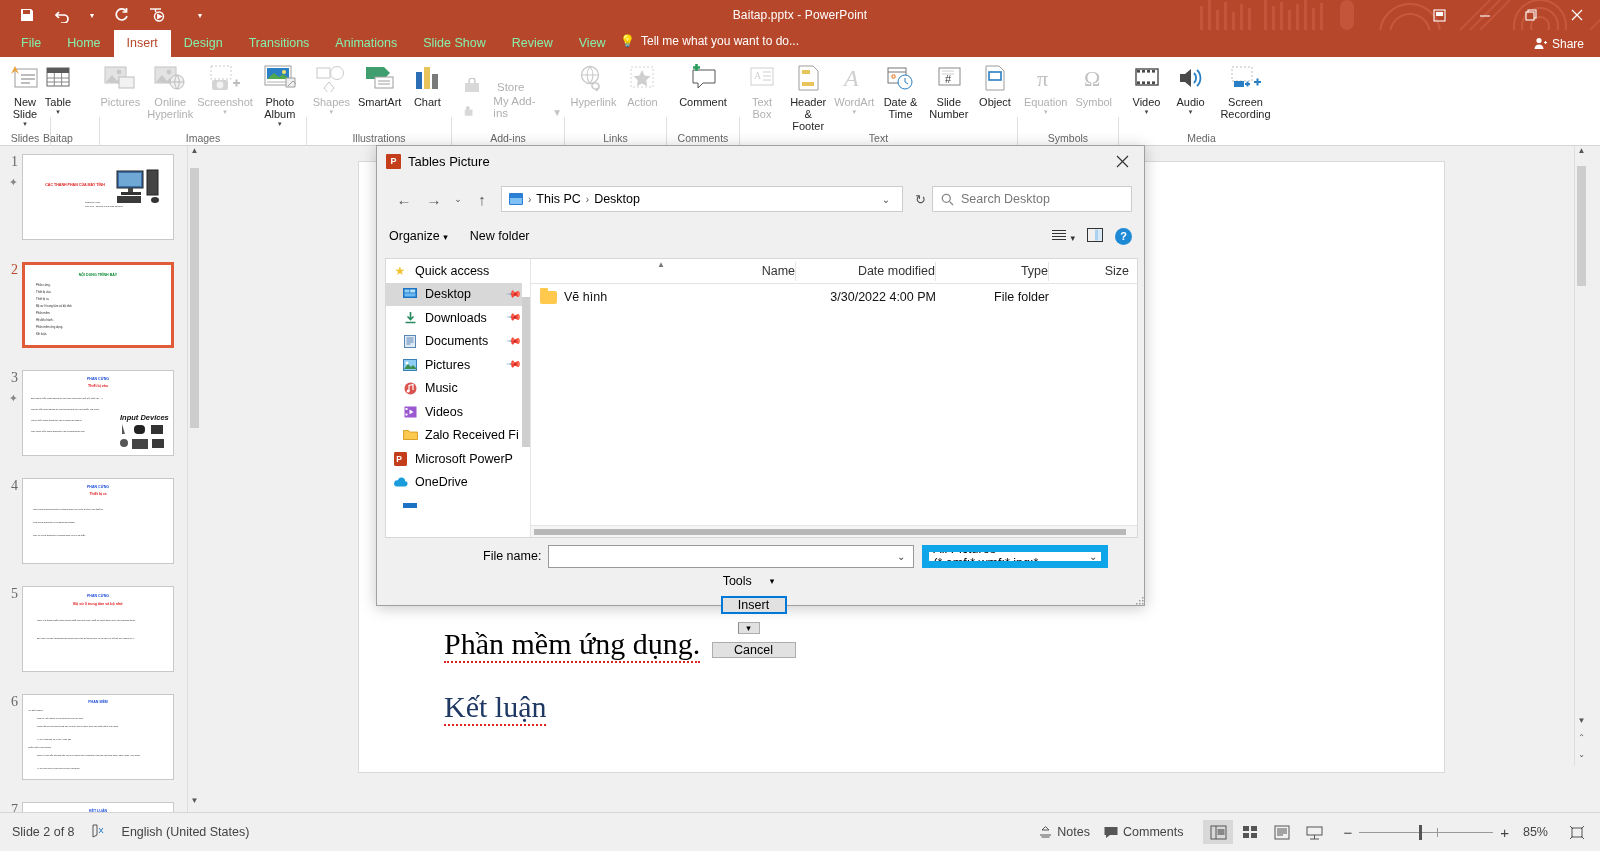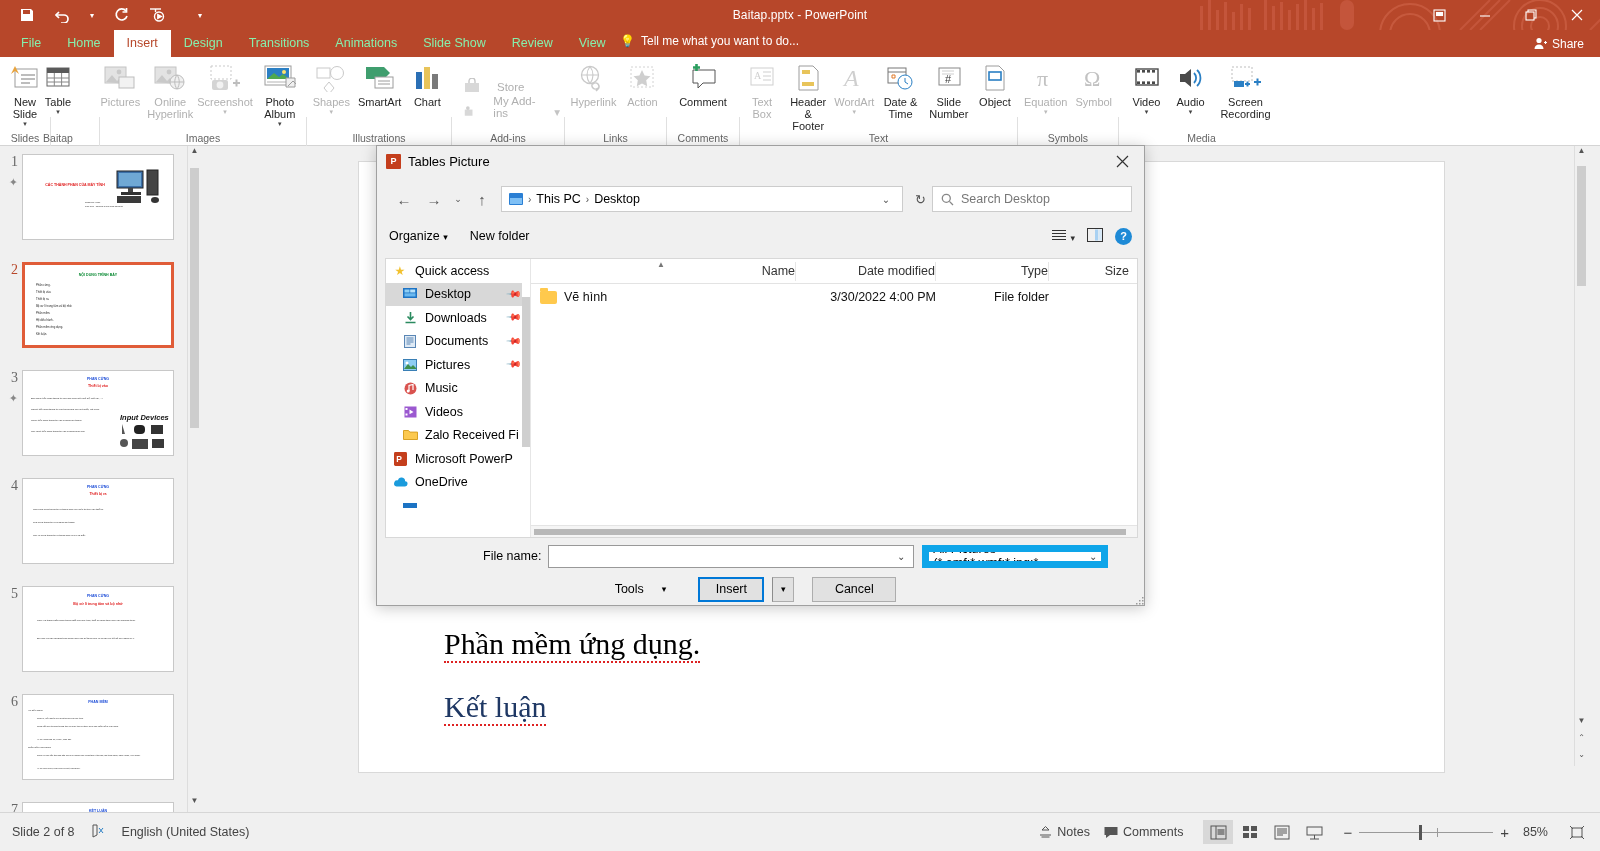--- a/index.html
+++ b/index.html
@@ -258,21 +258,21 @@
   .fname-input{
     width:366px; height:23px; background:#fff; border:1px solid #999;
     display:flex; align-items:center; padding:0 4px; font-size:12.5px;
   }
   .fname-input .dd{ margin-left:auto; font-size:10px; color:#444; padding-right:4px;}
   .filter-sel{
     width:186px; height:23px; background:#fff; border:7px solid #0ea5e9; margin-left:8px;
     display:flex; align-items:center; padding:0 4px; font-size:12.5px; color:#000; overflow:hidden;
   }
   .filter-sel .dd{ margin-left:auto; font-size:10px; color:#444; }
-  .btn-row{ display:flex; align-items:center; justify-content:center; padding-right:26px; height:30px; gap:8px; margin-top:4px;}
+  .btn-row{ display:flex; align-items:center; justify-content:space-between; padding-right:26px; height:30px; gap:8px; margin-top:4px;flex-direction:column;}
   .toolsbtn{ display:flex; align-items:center; gap:18px; font-size:12.5px; color:#000; padding:0 14px; height:24px;}
   .btn{
     height:25px; min-width:84px; background:#e1e1e1; border:1px solid #adadad;
     display:flex; align-items:center; justify-content:center; font-size:12.5px; color:#000;
     margin-left:10px;
   }
   .btn.primary{ border:2px solid #0078d7; background:#e1e1e1; min-width:66px;}
   .btn.split{ margin-left:0; min-width:22px; border-left:1px solid #8c8c8c; }
   .resize-grip{ position:absolute; right:2px; bottom:2px; width:10px; height:10px; }
 </style>

